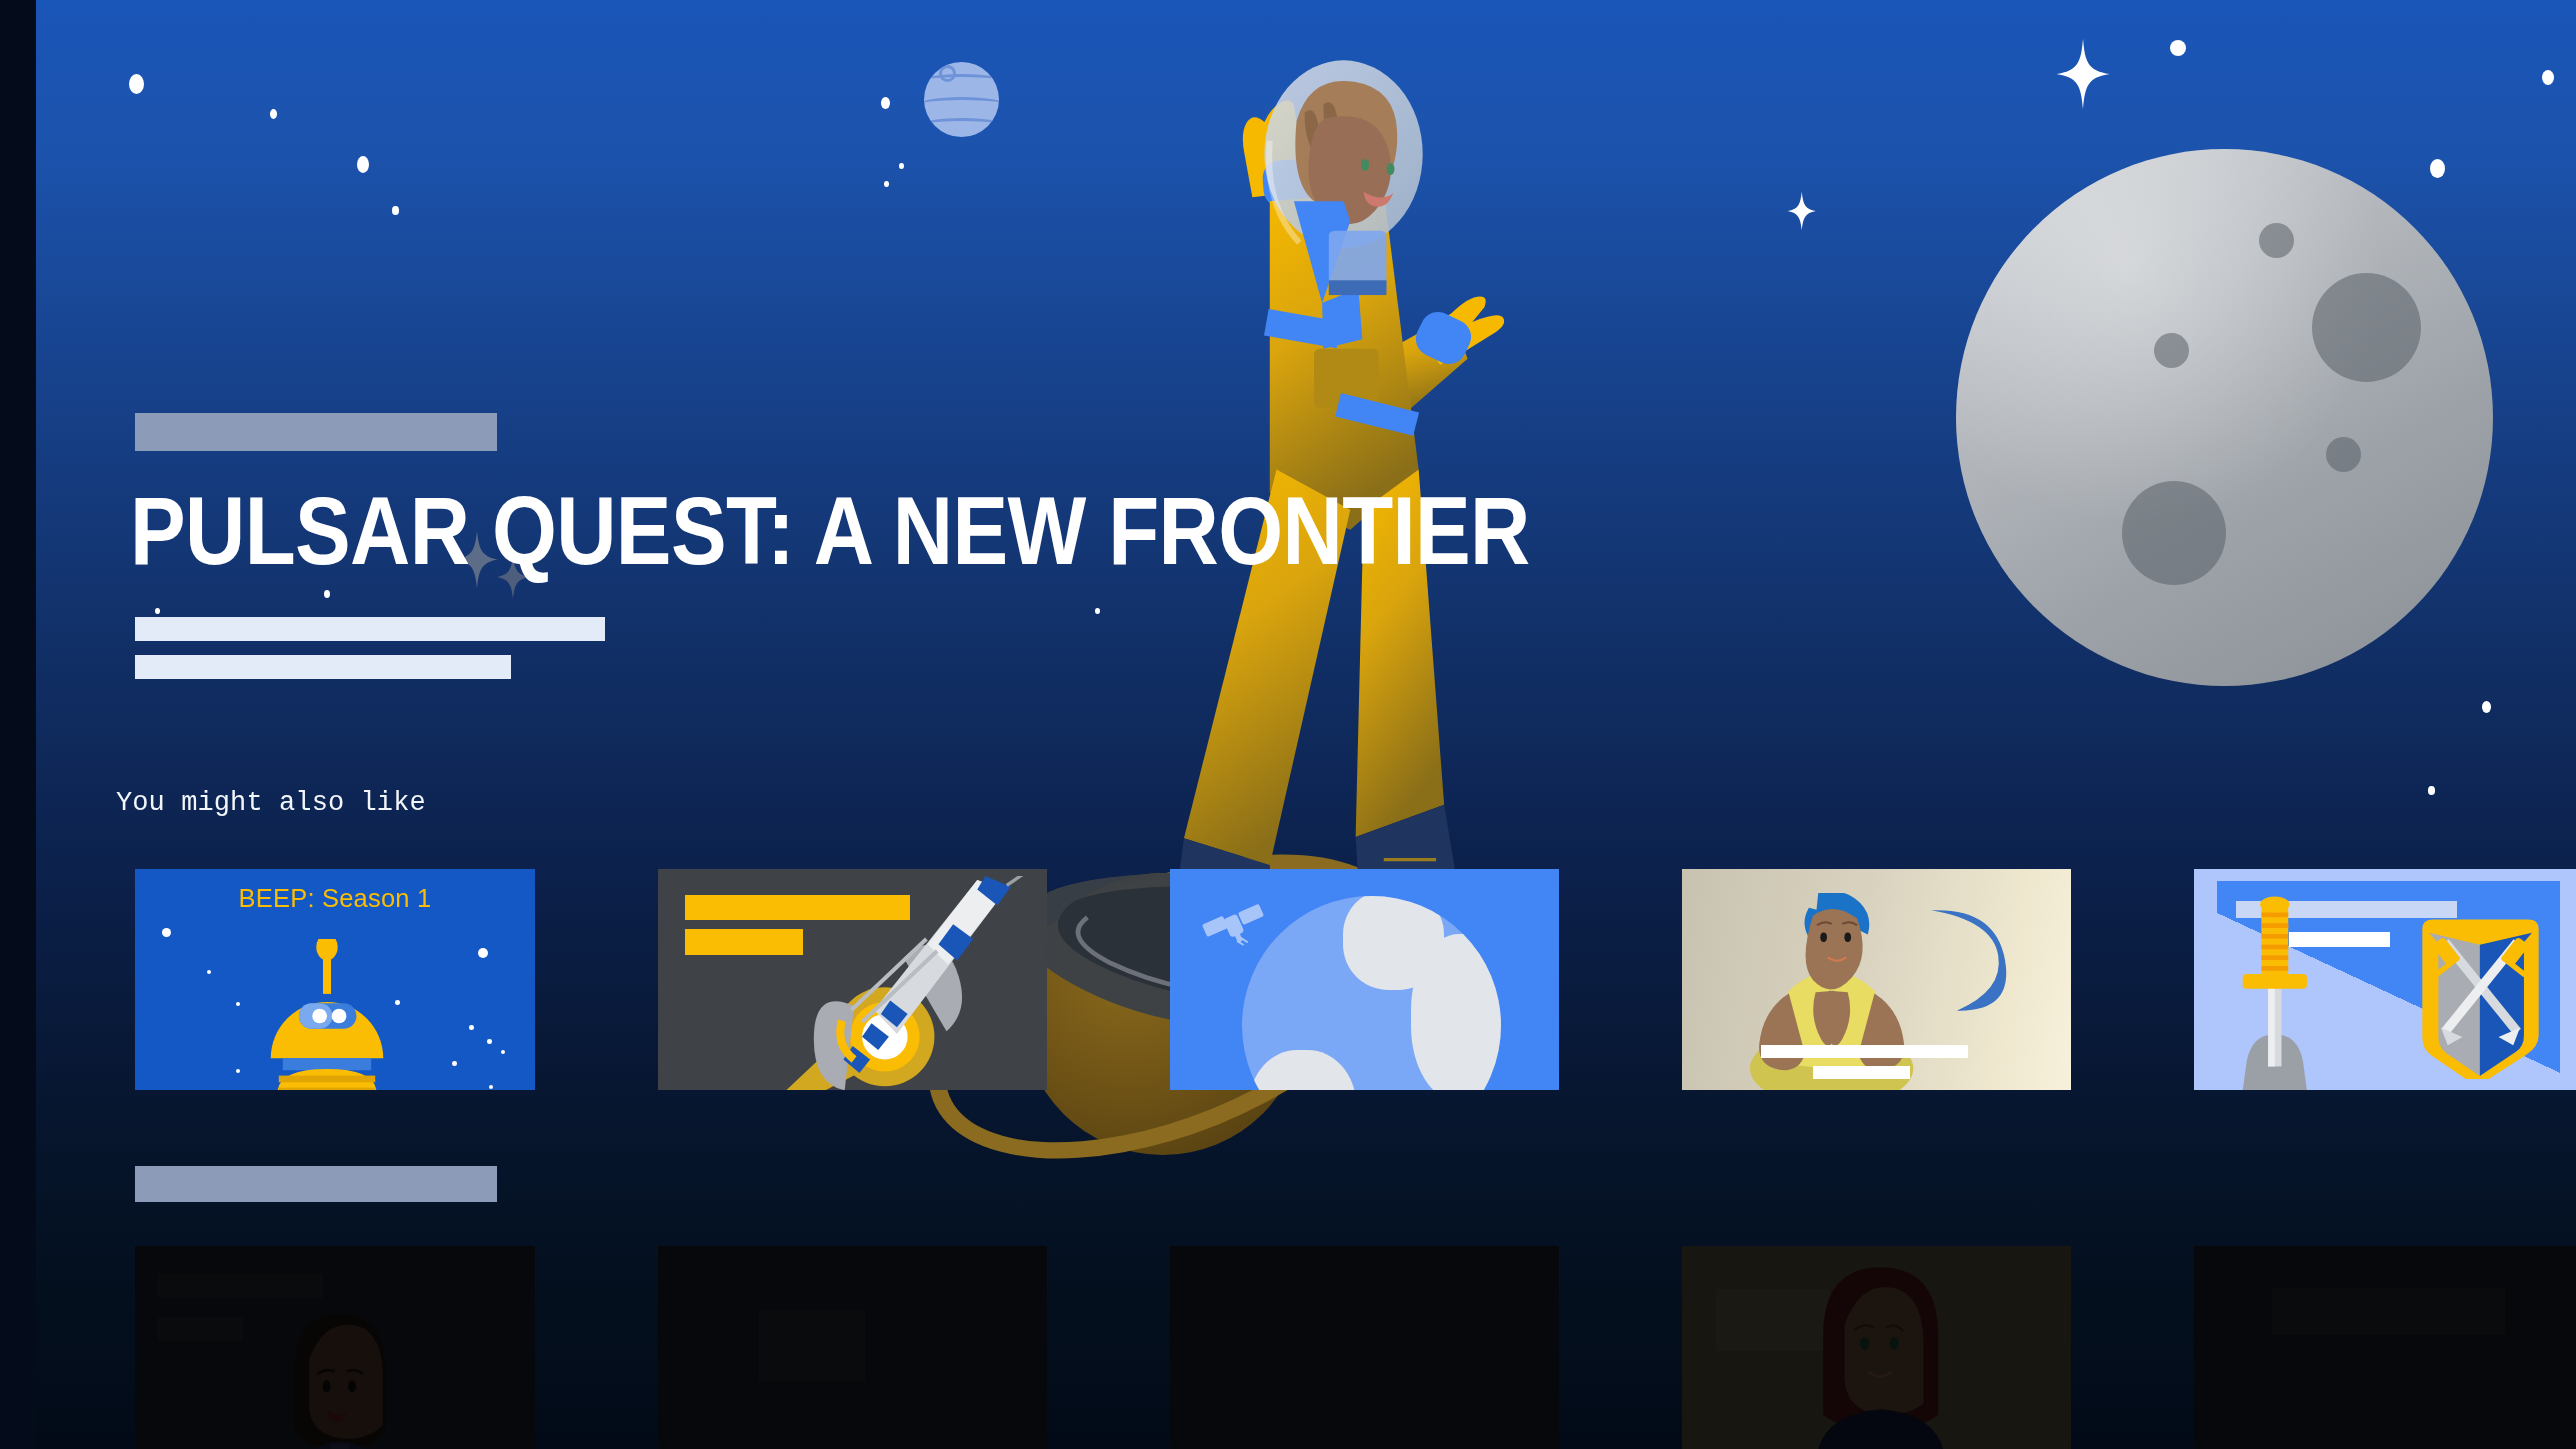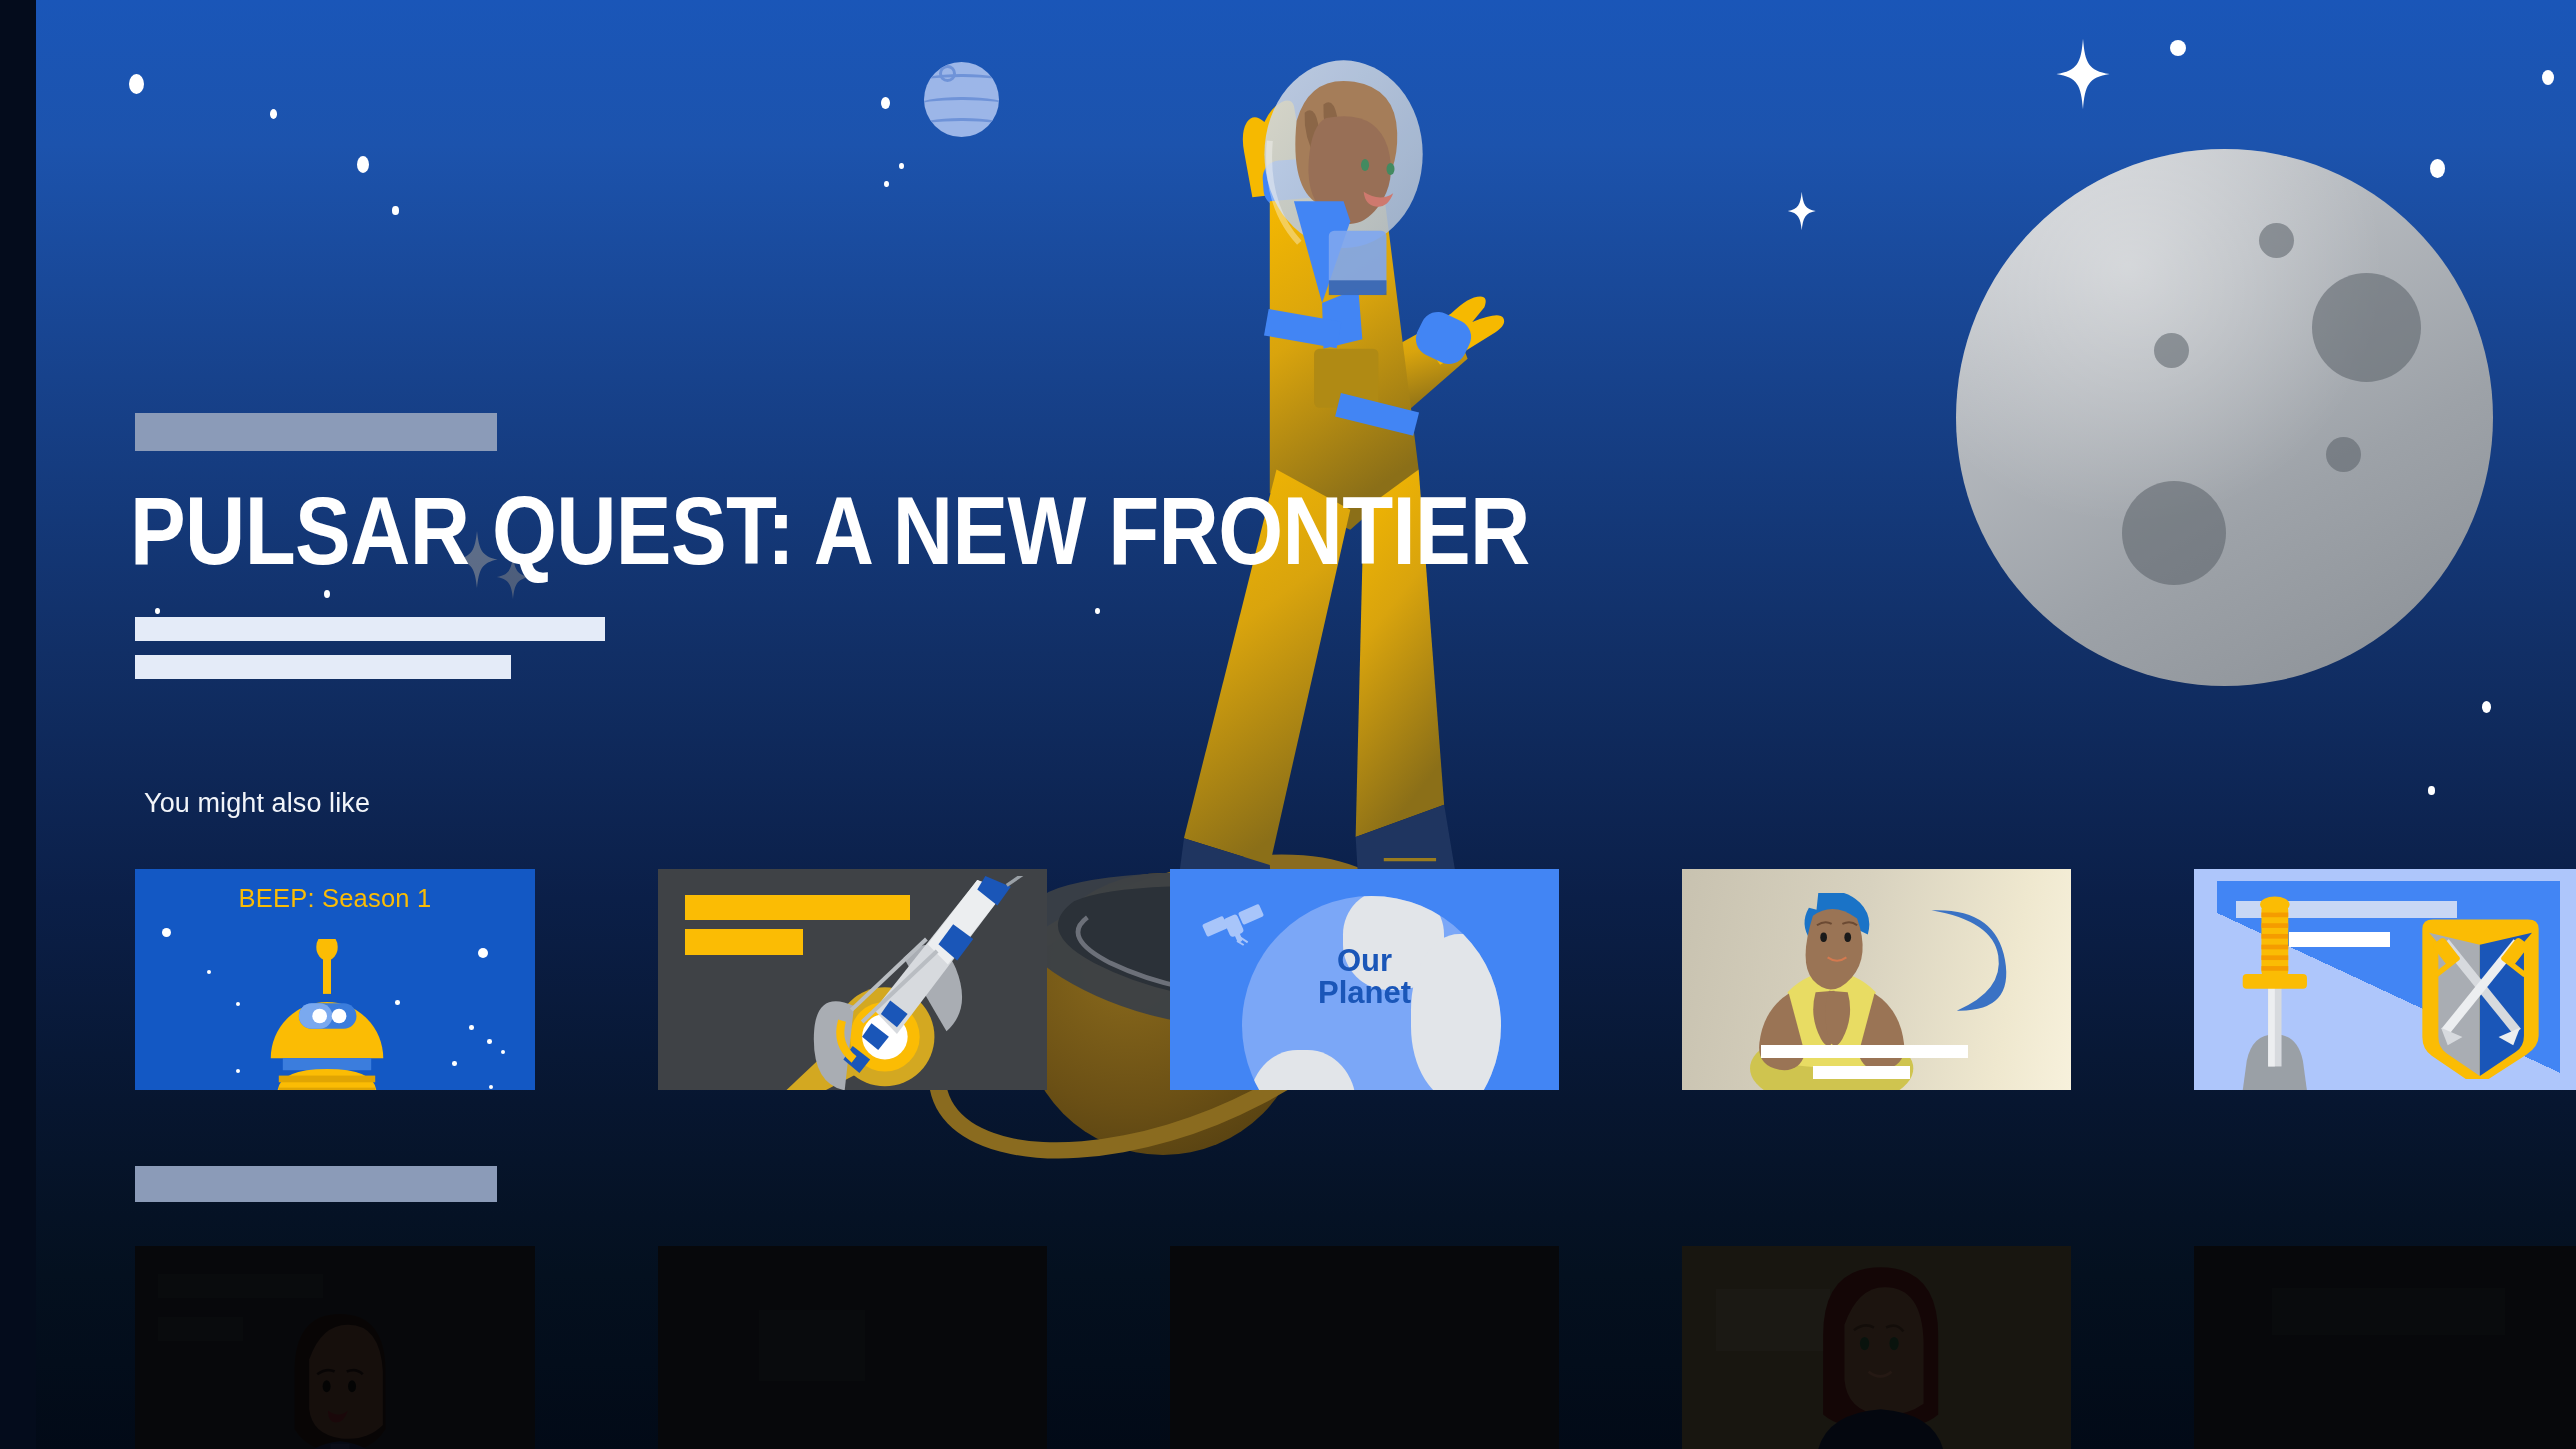--- a/index.html
+++ b/index.html
@@ -273,21 +273,21 @@
 
   <div class="hero">
     <div class="bar" style="left:99px;top:413px;width:362px;height:38px;background:#8b9bb8;"></div>
 
     <div class="hero-title" style="left:94px;top:482px;font-size:97px;">PULSAR QUEST: A NEW FRONTIER</div>
 
     <div class="bar" style="left:99px;top:617px;width:470px;height:24px;background:#e4ebf8;"></div>
     <div class="bar" style="left:99px;top:655px;width:376px;height:24px;background:#e4ebf8;"></div>
   </div>
 
-  <div class="section-label" style="left:108px;top:788px;">You might also like</div>
+  <div class="section-label" style="left:80px;top:788px;font-family:Liberation Mono, monospace;">You might also like</div>
 
   <div class="row" style="left:99px;top:869px;gap:123px;">
 
     <div class="card c1" style="width:400px;height:221px;">
       <div class="title">BEEP: Season 1</div>
       <div class="dot" style="left:27px;top:59px;width:9.4px;height:9.4px;"></div>
       <div class="dot" style="left:343px;top:79px;width:10px;height:10px;"></div>
       <div class="dot" style="left:72px;top:101px;width:4px;height:4px;"></div>
       <div class="dot" style="left:101px;top:133px;width:4px;height:4px;"></div>
       <div class="dot" style="left:260px;top:131px;width:4.7px;height:4.7px;"></div>
@@ -336,24 +336,20 @@
       </svg>
     </div>
 
     <div class="card c3" style="width:389px;height:221px;">
       <div class="globe" style="left:72px;top:27px;width:259px;height:259px;">
         <div class="land" style="left:101px;top:-6.7px;width:101px;height:101px;"></div>
         <div class="land" style="left:169px;top:38px;width:107px;height:168px;"></div>
         <div class="land" style="left:6.7px;top:154px;width:107px;height:121px;"></div>
 
       </div>
-      <div class="wordmark" style="top:76px;">
-          <div>Our</div>
-          <div>Planet</div>
-        </div>
       <svg class="sat" style="left:32px;top:32px;" width="62" height="48" viewBox="0 0 92 72">
         <g fill="#a8c5fa">
           <rect x="36" y="22" width="22" height="30" rx="5" transform="rotate(-24 47 37)"></rect>
           <rect x="2" y="28" width="34" height="20" rx="3" transform="rotate(-24 19 38)"></rect>
           <rect x="56" y="10" width="34" height="20" rx="3" transform="rotate(-24 73 20)"></rect>
           <rect x="50" y="46" width="8" height="16" rx="3" transform="rotate(-24 54 54)"></rect>
         </g>
         <path d="M56 54 l12 8 M52 60 l10 6" stroke="#a8c5fa" stroke-width="3"></path>
       </svg>
     </div>

